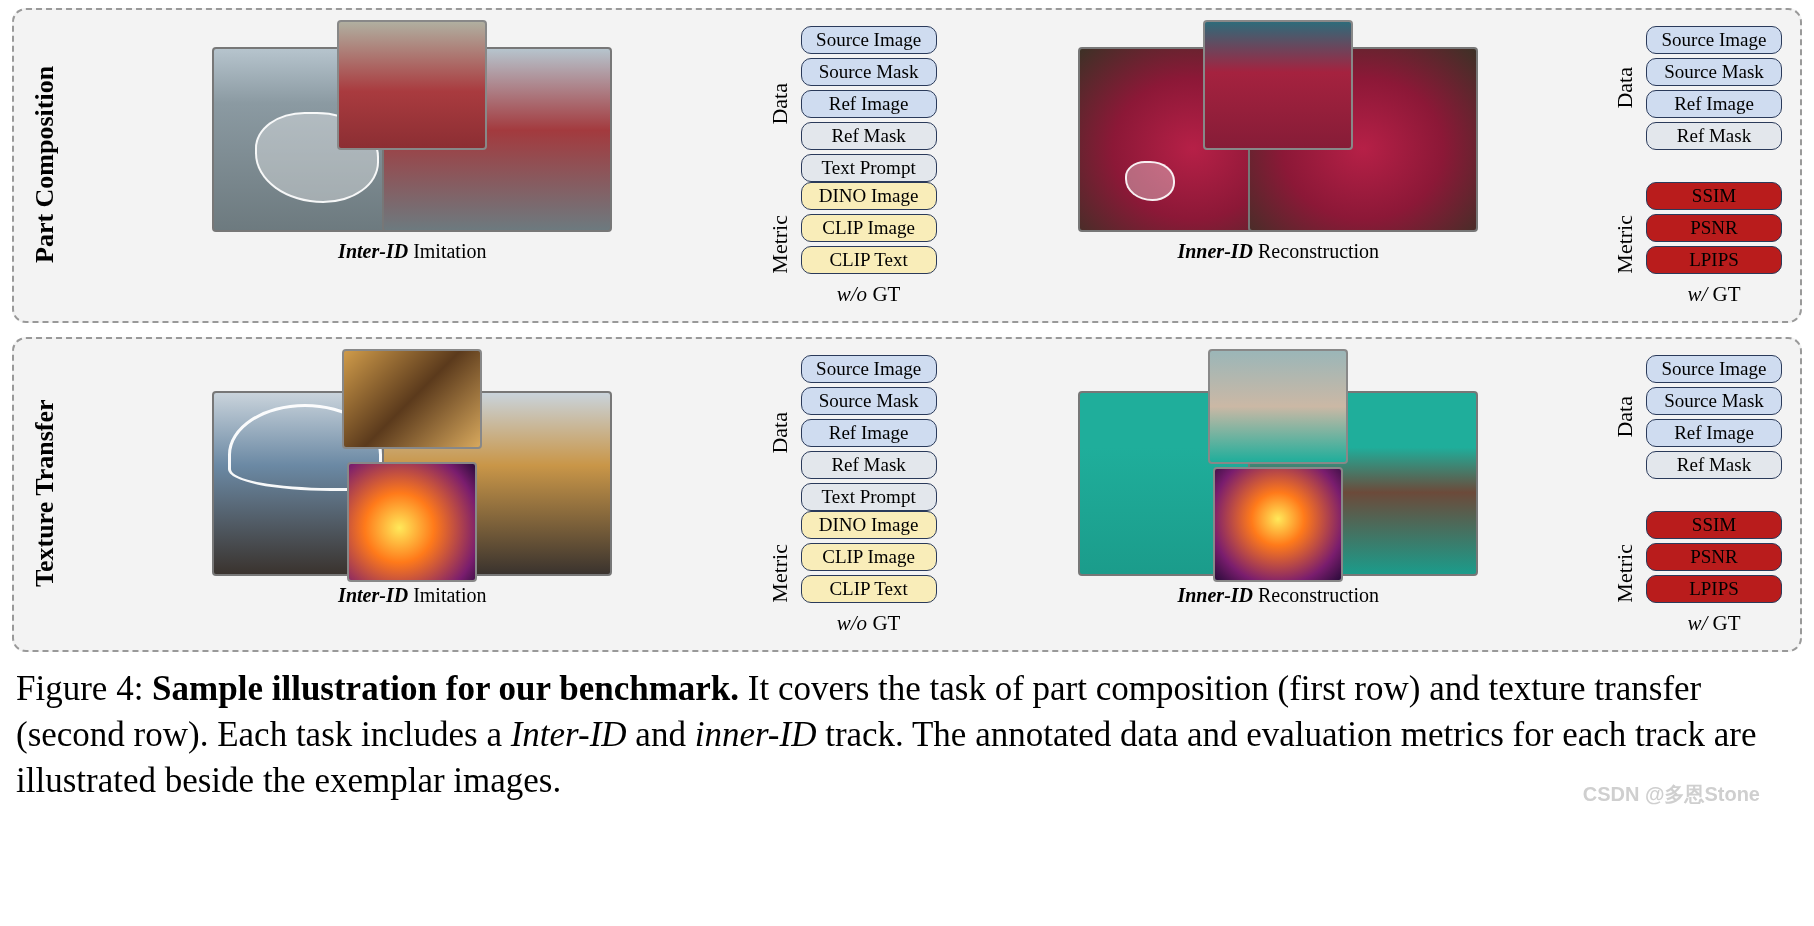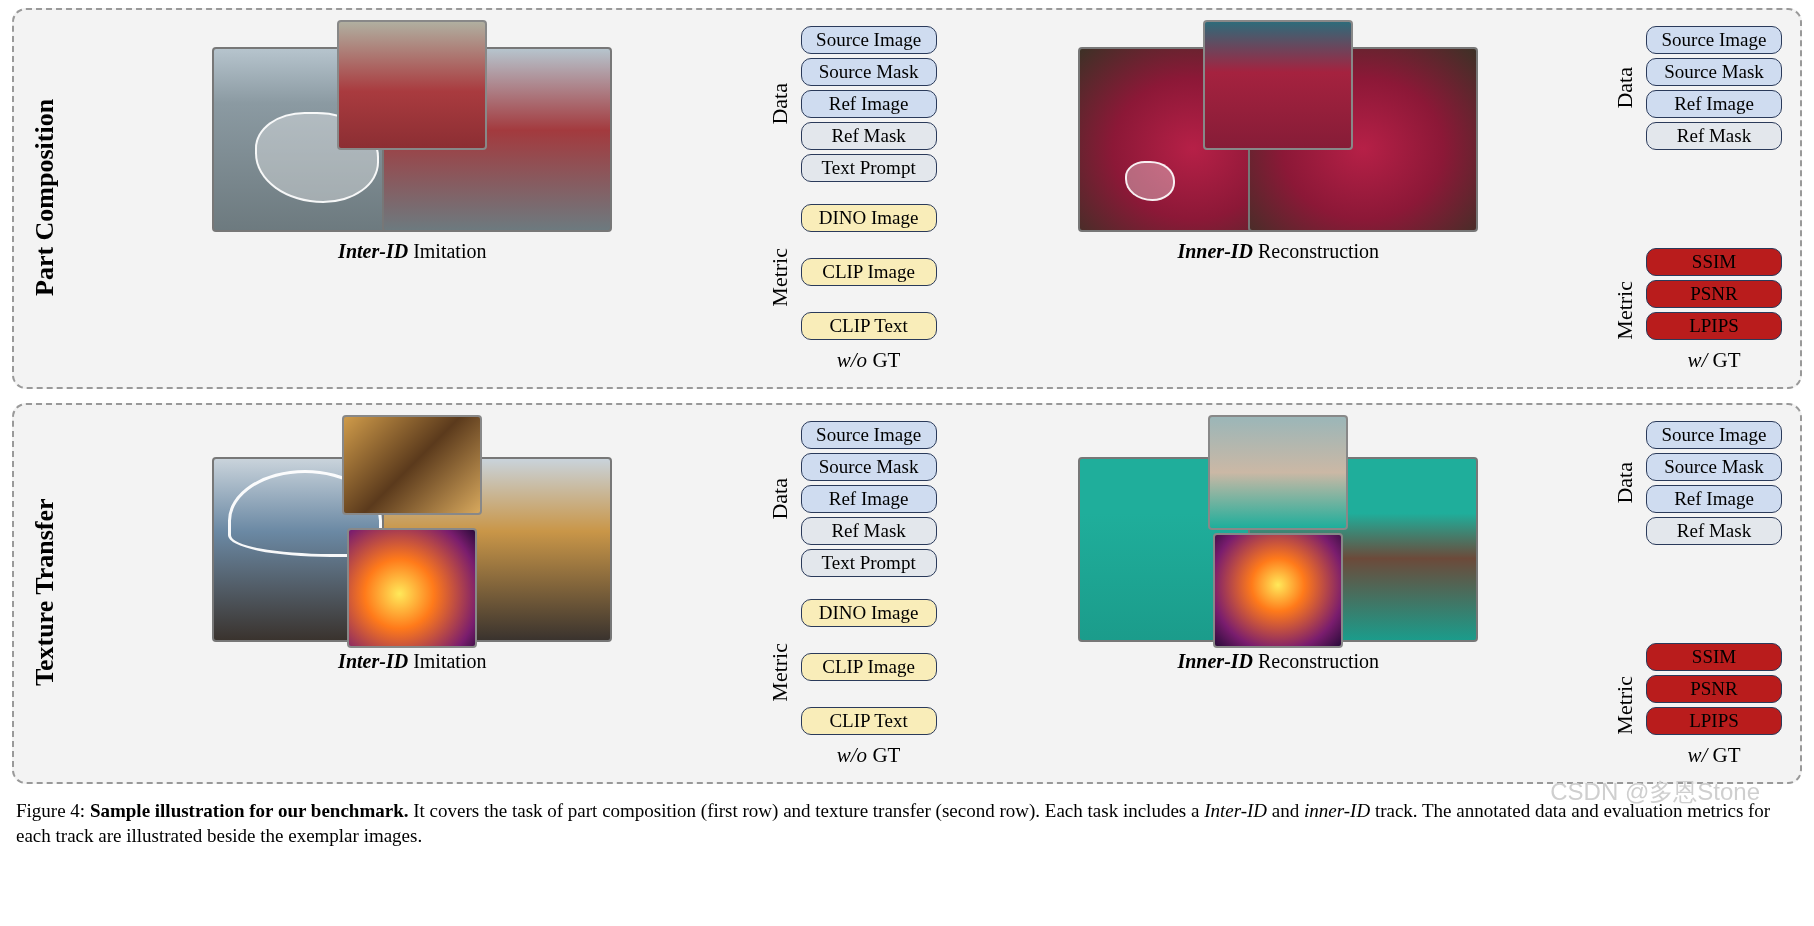--- a/index.html
+++ b/index.html
@@ -24,30 +24,30 @@
   .caption-italic { font-size: 20px; margin-top: 8px; }
   .caption-italic .bi { font-style: italic; font-weight: 700; }
   
   .tags-col { display: flex; flex-direction: column; margin-left: 14px; width: 170px; justify-content: space-between; padding: 4px 0 0 0; }
   .tag-group { display: flex; align-items: center; }
   .tag-label { writing-mode: vertical-rl; transform: rotate(180deg); font-size: 22px; margin-right: 8px; }
   .tag-stack { display: flex; flex-direction: column; gap: 4px; flex: 1; }
   .pill { border: 1.5px solid #2a3a5a; border-radius: 10px; font-size: 19px; text-align: center; padding: 2px 6px; white-space: nowrap; }
   .pill-blue { background: #cfdcf0; }
   .pill-grey { background: #e3e7ec; }
-  .pill-yellow { background: #f9edb9; margin-top: 22px; }
+  .pill-yellow { background: #f9edb9; }
   .pill-peach { background: #b91c1c; }
   .gt-line { font-size: 21px; text-align: center; margin-top: 4px; }
   .gt-line .it { font-style: italic; }
   
-  .fig-caption { font-size: 19px; line-height: 1.32; margin-top: 6px; padding: 0 4px; }
+  .fig-caption { font-size: 35px; line-height: 1.32; margin-top: 6px; padding: 0 4px; }
   .fig-caption .b { font-weight: 700; }
   .fig-caption .i { font-style: italic; }
   
-  .watermark { position: absolute; right: 54px; bottom: 118px; color: #cfcfcf; font-size: 24px; font-family: Arial, sans-serif; }
+  .watermark { position: absolute; right: 54px; bottom: 118px; color: #cfcfcf; font-size: 20px; font-family: Arial, sans-serif; font-weight: bold; }
   
   
   .g-boy { background: linear-gradient(180deg,#b6c4cd 0%,#8b9aa2 30%,#6d7a7f 100%); }
   .g-dog { background: linear-gradient(180deg,#b0afa0 0%,#a93b3f 55%,#8c2e33 100%); }
   .g-boyscarf { background: linear-gradient(180deg,#b6c4cd 0%,#a33a3e 45%,#6d7a7f 100%); }
   .g-bag1 { background: radial-gradient(ellipse at 50% 55%, #b62047 0%, #8c1837 50%, #3d3126 100%); }
   .g-bag2 { background: linear-gradient(180deg,#2e6b7a 0%, #a5223f 40%, #861c37 100%); }
   .g-cap1 { background: linear-gradient(180deg,#c9d3db 0%,#6b89a4 40%,#3a332e 100%); }
   .g-leopard { background: linear-gradient(135deg,#cf9b4a,#5b3a1c,#d7a85d); }
   .g-cap2 { background: linear-gradient(180deg,#c9d3db 0%,#c99648 40%,#3a332e 100%); }

